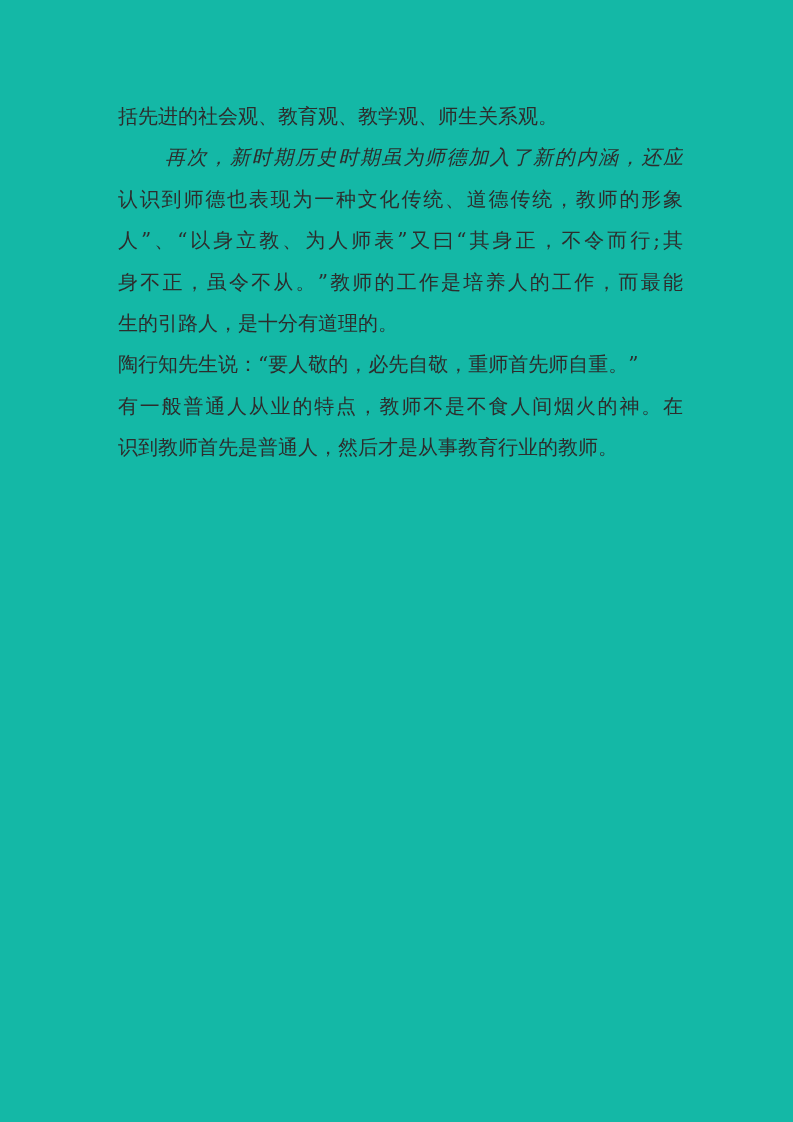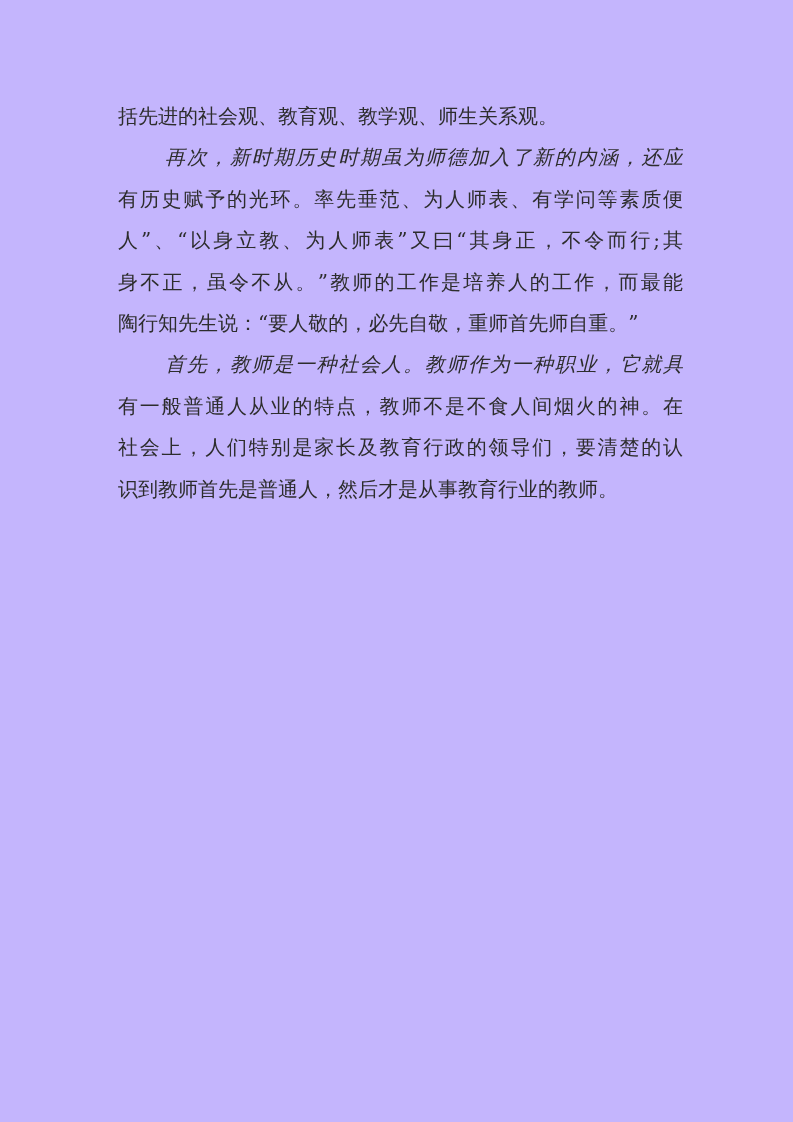--- a/index.html
+++ b/index.html
@@ -9,21 +9,21 @@
   }
   body {
     width: 793px;
     height: 1122px;
     font-family: "DejaVu Serif", "Liberation Serif", serif;
   }
   .page {
     position: relative;
     width: 793px;
     height: 1122px;
-    background: #c4b5fd;
+    background: #14b8a6;
     overflow: hidden;
   }
   .text-block {
     position: absolute;
     left: 118px;
     top: 96px;
     width: 565px;
     color: #2d2d2d;
     font-size: 20px;
     line-height: 41.4px;
@@ -56,32 +56,31 @@
 
 <div class="page">
   <div class="text-block">
 
     <div class="paragraph">
       <div class="line">括先进的社会观、教育观、教学观、师生关系观。</div>
     </div>
 
     <div class="paragraph">
       <div class="line indent fill">再次，新时期历史时期虽为师德加入了新的内涵，还应</div>
-      <div class="line fill">有历史赋予的光环。率先垂范、为人师表、有学问等素质便</div>
+      <div class="line fill">认识到师德也表现为一种文化传统、道德传统，教师的形象</div>
       <div class="line fill">人”、“以身立教、为人师表”又曰“其身正，不令而行;其</div>
       <div class="line fill">身不正，虽令不从。”教师的工作是培养人的工作，而最能</div>
+      <div class="line">生的引路人，是十分有道理的。</div>
     </div>
 
     <div class="paragraph">
       <div class="line">陶行知先生说：“要人敬的，必先自敬，重师首先师自重。”</div>
     </div>
 
 
     <div class="paragraph">
-      <div class="line indent fill">首先，教师是一种社会人。教师作为一种职业，它就具</div>
       <div class="line fill">有一般普通人从业的特点，教师不是不食人间烟火的神。在</div>
-      <div class="line fill">社会上，人们特别是家长及教育行政的领导们，要清楚的认</div>
       <div class="line">识到教师首先是普通人，然后才是从事教育行业的教师。</div>
     </div>
 
 
   </div>
 </div>
 
 </body></html>

